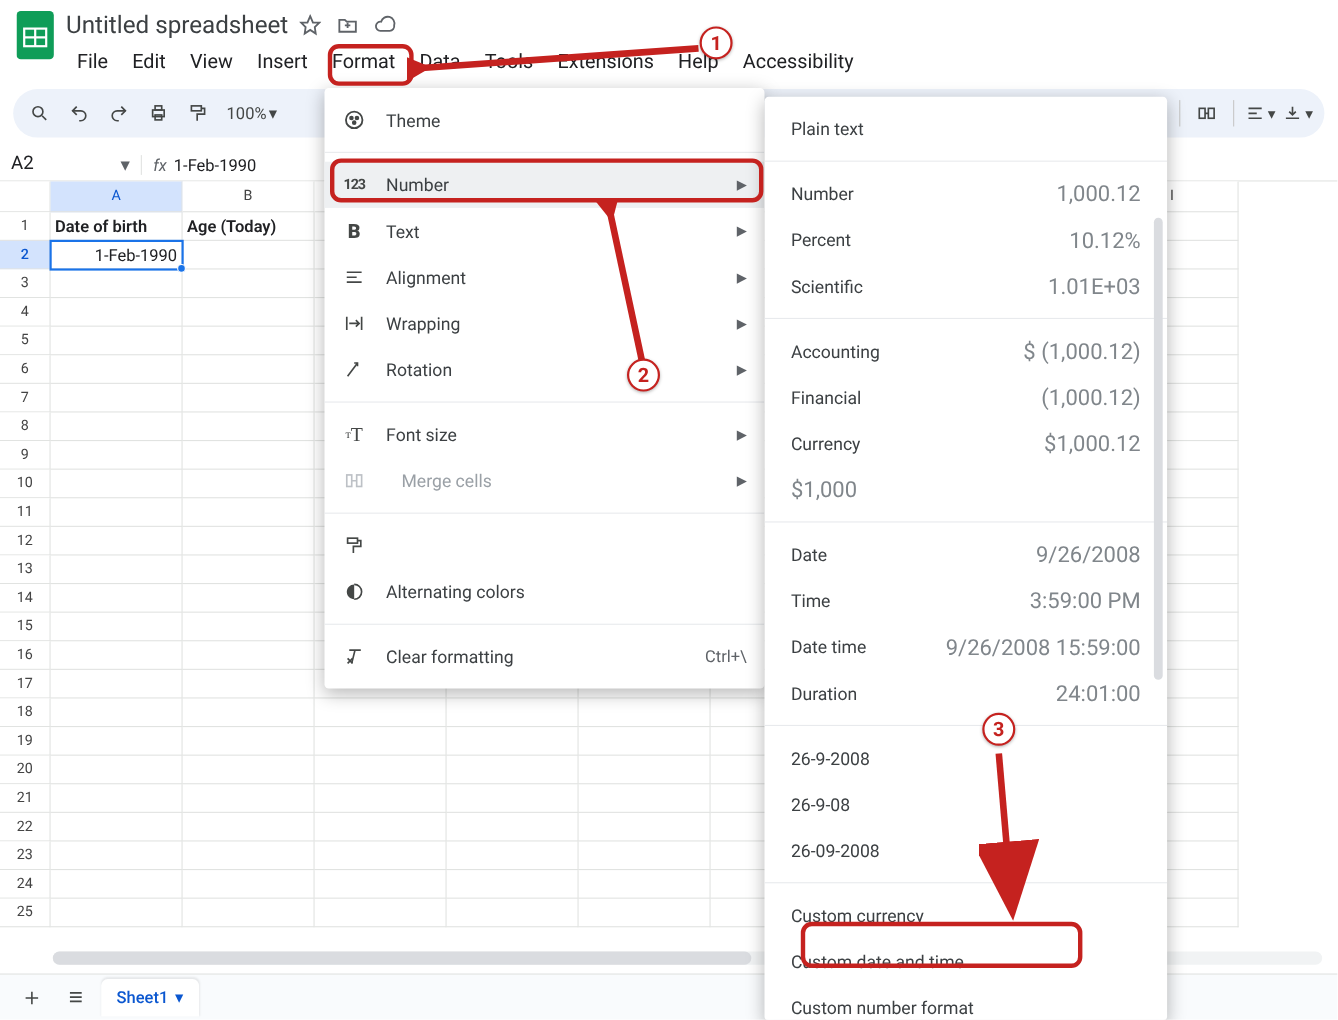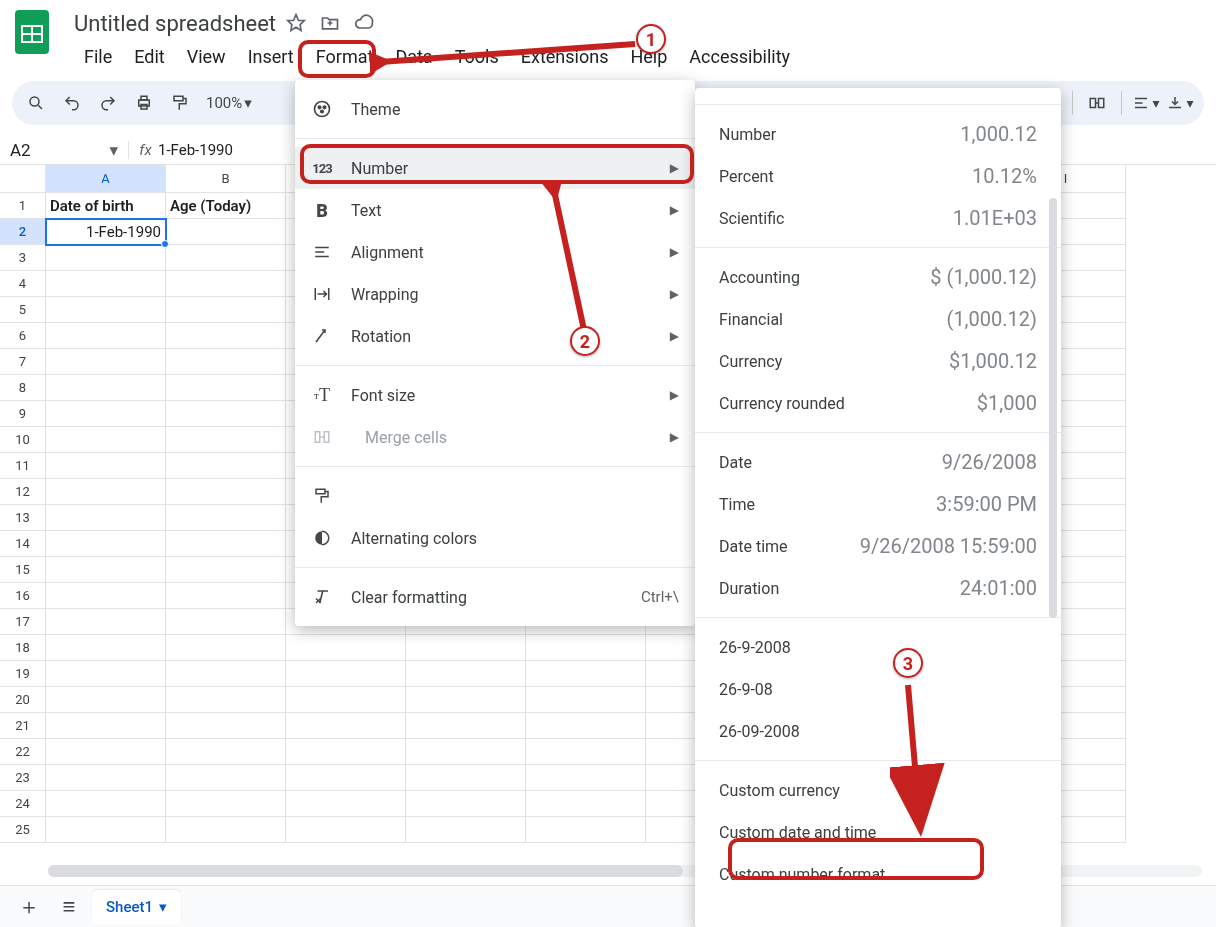--- a/index.html
+++ b/index.html
@@ -11,21 +11,21 @@
     height: 927px;
     overflow: hidden;
     position: relative;
     font-size: 14px;
   }
   
   .header {
     display: flex;
     align-items: flex-start;
     padding: 8px 12px 0 12px;
-    gap: 22px;
+    gap: 8px;
   }
   .logo {
     width: 40px; height: 40px;
     border-radius: 8px;
     display: flex; align-items: center; justify-content: center;
     margin-top: 4px;
   }
   .titlebar { flex: 1; }
   .doc-title-row { display: flex; align-items: center; gap: 10px; height: 30px; }
   .doc-title { font-size: 22px; color: #3c4043; }
@@ -623,20 +623,24 @@
       </span>
     <span class="mlabel">Clear formatting</span>
     <span class="sc">Ctrl+\</span>
   </div>
 </div>
 
 <div class="menu num-menu" id="num-menu">
   <div class="submenu-scroll">
       <div class="submenu-thumb"></div>
     </div>
+<div class="nrow">
+      <span class="nlabel">Plain text</span>
+      <span class="nexample"></span>
+    </div>
     <div class="msep"></div>
     <div class="nrow">
       <span class="nlabel">Number</span>
       <span class="nexample">1,000.12</span>
     </div>
     <div class="nrow">
       <span class="nlabel">Percent</span>
       <span class="nexample">10.12%</span>
     </div>
     <div class="nrow">
@@ -650,21 +654,20 @@
     </div>
     <div class="nrow">
       <span class="nlabel">Financial</span>
       <span class="nexample">(1,000.12)</span>
     </div>
     <div class="nrow">
       <span class="nlabel">Currency</span>
       <span class="nexample">$1,000.12</span>
     </div>
     <div class="nrow">
-      <span class="nlabel">Currency rounded</span>
       <span class="nexample">$1,000</span>
     </div>
     <div class="msep"></div>
     <div class="nrow">
       <span class="nlabel">Date</span>
       <span class="nexample">9/26/2008</span>
     </div>
     <div class="nrow">
       <span class="nlabel">Time</span>
       <span class="nexample">3:59:00 PM</span>

